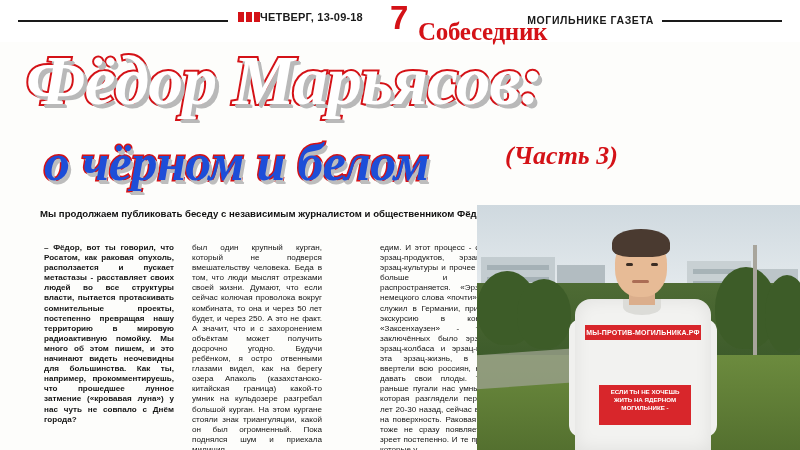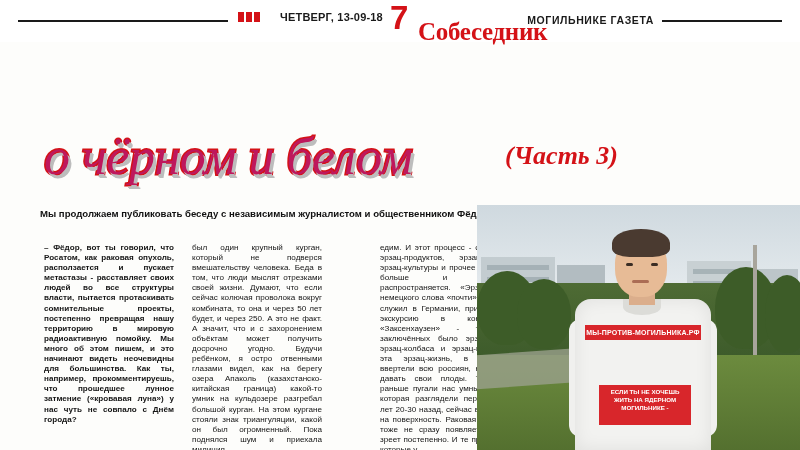--- a/index.html
+++ b/index.html
@@ -46,21 +46,21 @@
     width: 120px;
     height: 2px;
     background: #1a1a1a;
   }
   .date-block {
     position: absolute;
     left: 238px;
     top: 11px;
     display: flex;
     align-items: center;
-    gap: 20px;
+    gap: 0;
     font-family: "Liberation Sans", sans-serif;
     font-size: 11px;
     font-weight: bold;
     letter-spacing: .2px;
     color: #1a1a1a;
   }
   .sqs {
     display: inline-flex;
     gap: 2px;
   }
@@ -124,27 +124,27 @@
     -webkit-text-stroke: 4px #d41217;
     paint-order: stroke fill;
     text-shadow:
        3px 3px 0 #b9b9b9,
        4px 4px 0 #b9b9b9;
     white-space: nowrap;
   }
   .headline2 {
     position: absolute;
     left: 44px;
-    top: 86px;
+    top: 92px;
     font-family: "Liberation Serif", serif;
-    font-weight: normal;
+    font-weight: bold;
     font-style: italic;
     font-size: 52px;
     line-height: 58px;
-    color: #be185d;
+    color: #1d4ed8;
     letter-spacing: -0.5px;
     -webkit-text-stroke: 3px #d41217;
     paint-order: stroke fill;
     text-shadow:
        2px 3px 0 #bdbdbd,
        3px 4px 0 #bdbdbd;
     white-space: nowrap;
   }
   .headline-part {
     position: absolute;
@@ -362,20 +362,21 @@
       </span>
       <span>ЧЕТВЕРГ, 13-09-18</span>
     </div>
     <div class="page-num">7</div>
     <div class="brand">Собеседник</div>
     <div class="paper-name">МОГИЛЬНИКЕ ГАЗЕТА</div>
     <div class="rule-right"></div>
   </div>
 
   <div class="headline-wrap">
+    <div class="headline1">Фёдор Марьясов:</div>
     <div class="headline2">о чёрном и белом</div>
     <div class="headline-part">(Часть 3)</div>
   </div>
 
   <div class="lede">Мы продолжаем публиковать беседу с независимым журналистом и общественником Фёдором МАРЬЯСОВЫМ.</div>
 
   <div class="columns">
     <div class="col">
       <p class="q">– Фёдор, вот ты говорил, что Росатом, как раковая опухоль, расползается и пускает метастазы - расставляет своих людей во все структуры власти, пытается протаскивать сомнительные проекты, постепенно превращая нашу территорию в мировую радиоактивную помойку. Мы много об этом пишем, и это начинают видеть неочевидны для большинства. Как ты, например, прокомментируешь, что прошедшее лунное затмение («кровавая луна») у нас чуть не совпало с Днём города?</p>
     </div>

